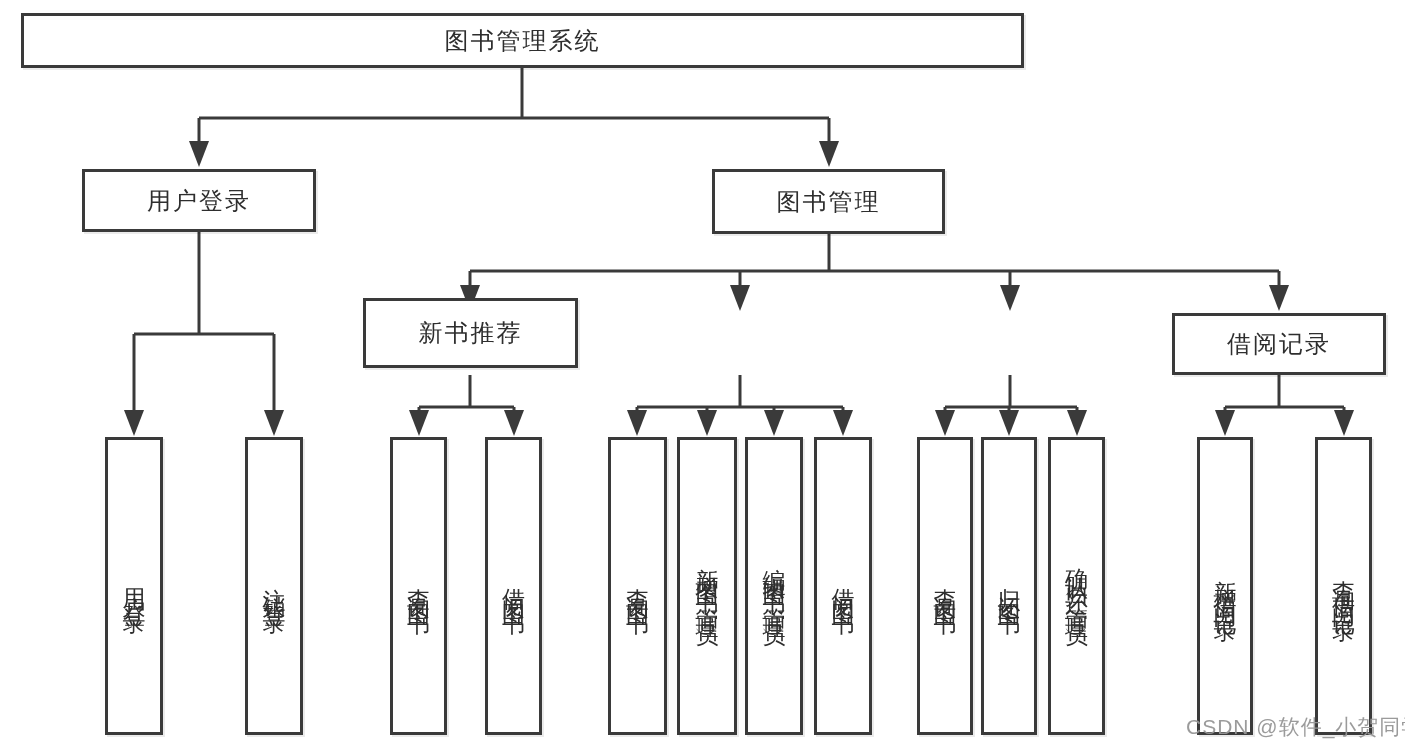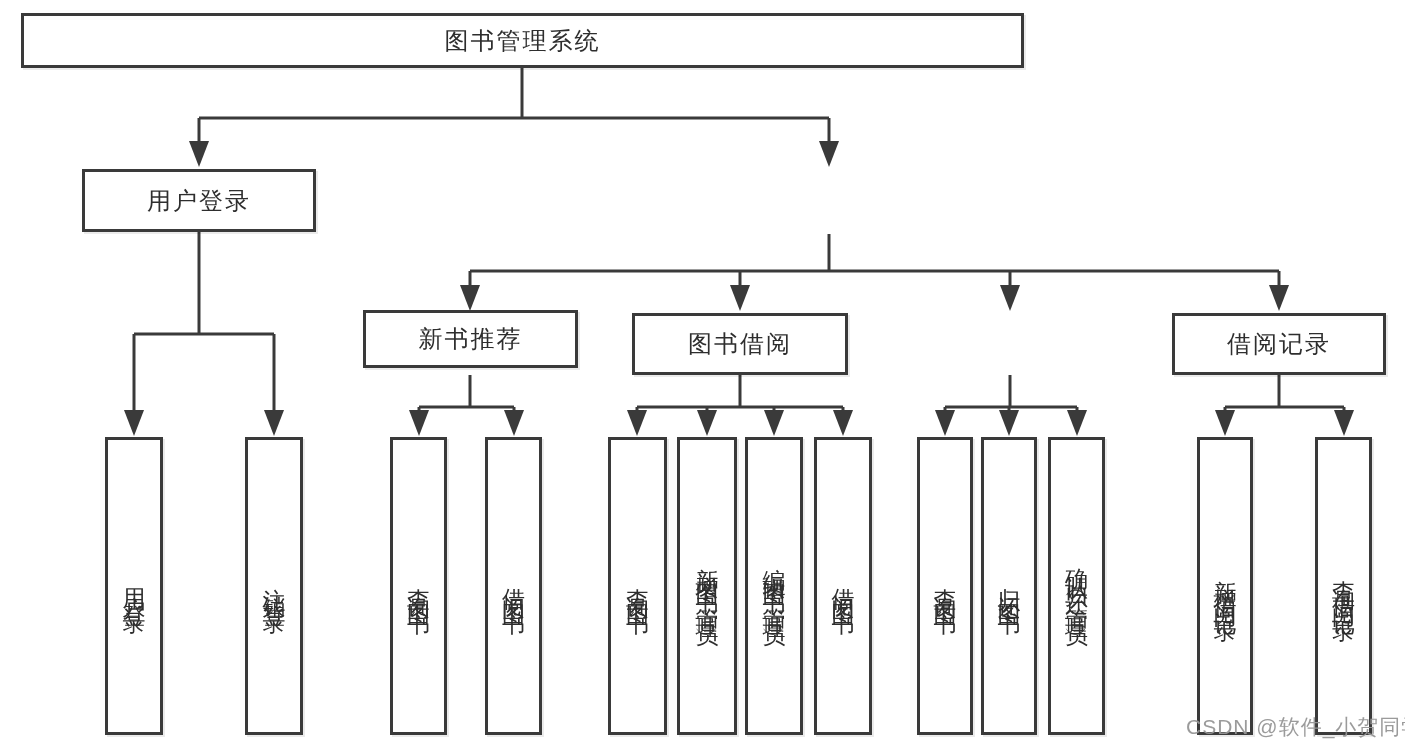--- a/index.html
+++ b/index.html
@@ -128,26 +128,26 @@
     </g>
   </svg>
 
   <div class="box" style="left:21px;top:13px;width:1003px;height:55px">
     <span class="lbl">图书管理系统</span>
   </div>
 
   <div class="box" style="left:82px;top:169px;width:234px;height:63px">
     <span class="lbl">用户登录</span>
   </div>
+  <div class="box" style="left:712px;top:169px;width:233px;height:65px">
+    <span class="lbl">图书管理</span>
+  </div>
 
-  <div class="box" style="left:363px;top:310px;width:215px;height:58px">
+  <div class="box" style="left:363px;top:298px;width:215px;height:70px">
     <span class="lbl">新书推荐</span>
-  </div>
-  <div class="box" style="left:632px;top:313px;width:216px;height:62px">
-    <span class="lbl">图书借阅</span>
   </div>
   <div class="box" style="left:1172px;top:313px;width:214px;height:62px">
     <span class="lbl">借阅记录</span>
   </div>
 
   <div class="box leaf" style="left:105px;width:58px">
     <span class="vtext lbl">用户登录</span>
   </div>
   <div class="box leaf" style="left:245px;width:58px">
     <span class="vtext lbl">注销登录</span>

